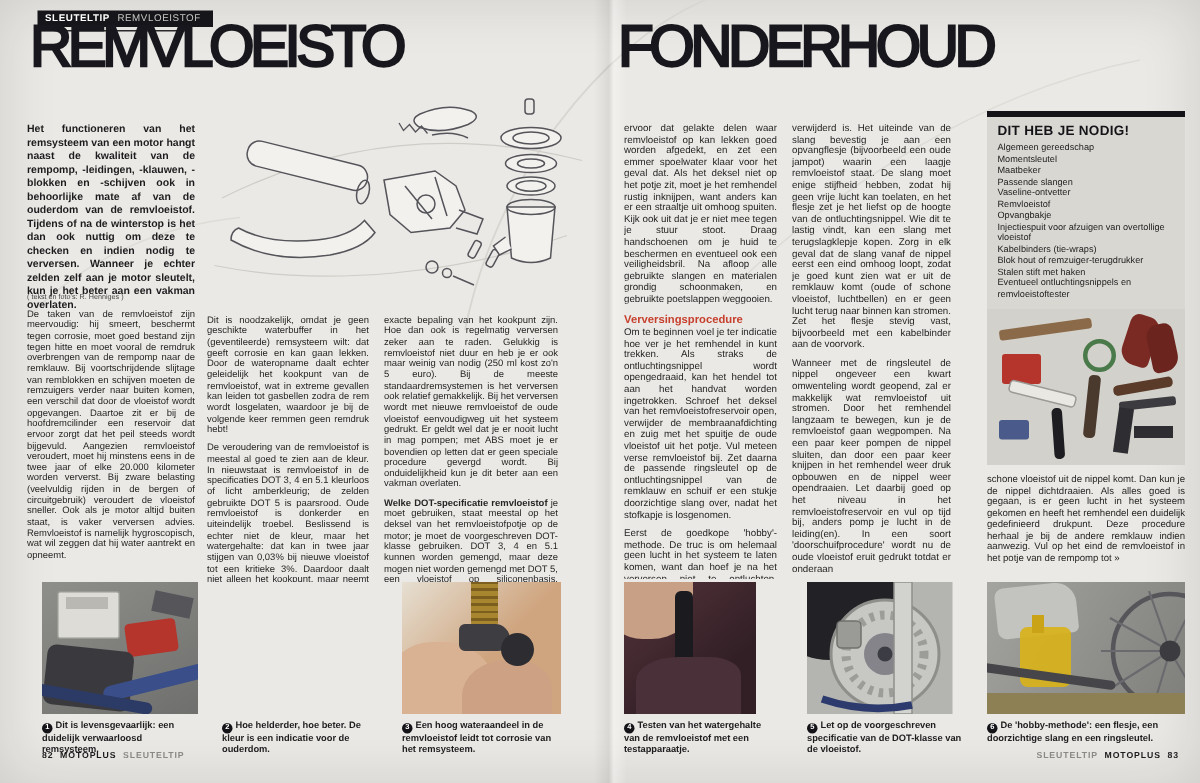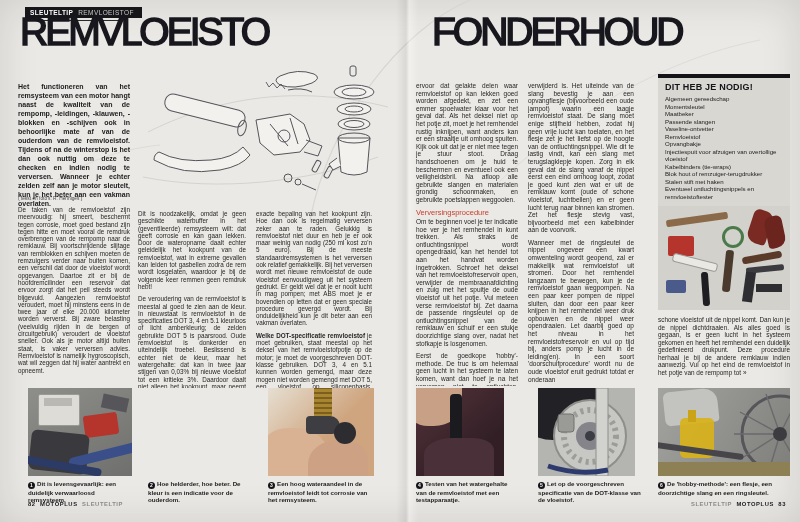--- a/index.html
+++ b/index.html
@@ -12,37 +12,37 @@
   #gutter{left:396px;top:0;width:22px;height:522px;
           background:linear-gradient(90deg,rgba(0,0,0,0),rgba(0,0,0,.07) 45%,rgba(255,255,255,.35) 60%,rgba(0,0,0,0));}
   
   #tag{left:25px;top:7px;background:#15151a;color:#fff;display:flex;gap:5px;align-items:center;
        padding:2px 8px 2px 5px;font-size:6.5px;font-weight:bold;letter-spacing:.4px;}
   #tag .sub{color:#c9c8c4;font-weight:normal;}
   #tag-line{left:25px;top:20px;width:103px;height:1px;background:#2a2a2a;}
   .headline{top:12px;font-size:39px;font-weight:normal;color:#17171d;letter-spacing:-3px;
             -webkit-text-stroke:1.6px #17171d;white-space:nowrap;line-height:1;}
   #headline-left{left:20px;}
-  #headline-right{left:432px;text-align:right;}
+  #headline-right{left:412px;text-align:right;}
   
   #intro{left:18px;top:82px;width:112px;font-size:7px;line-height:9px;font-weight:bold;
          color:#1c1c1e;text-align:justify;}
   #intro-credit{left:18px;top:196px;width:112px;font-size:4.8px;color:#444;}
   
   #diagram{left:138px;top:62px;width:262px;height:144px;}
   
   .col{font-size:6.3px;line-height:7.3px;color:#262626;text-align:justify;overflow:hidden;}
   .col p{margin:0 0 5px 0;}
   #colL1{left:18px;top:206px;width:112px;height:182px;}
   #colL2{left:138px;top:210px;width:108px;height:178px;}
   #colL3{left:256px;top:210px;width:116px;height:178px;}
   #colR1{left:416px;top:82px;width:102px;height:304px;font-size:6.5px;line-height:7.6px;}
   #colR2{left:528px;top:82px;width:106px;height:304px;font-size:6.5px;line-height:7.6px;}
   .lead{font-weight:bold;}
-  .redhead{color:#c7402e;font-weight:normal;font-size:7.5px;margin:3px 0 2px 0;}
+  .redhead{color:#c7402e;font-weight:bold;font-size:7.5px;margin:3px 0 2px 0;}
   
   #needbox{left:658px;top:74px;width:132px;background:#d9d7d2;border-top:4px solid #141418;
            padding:0 0 6px 0;box-sizing:border-box;}
   #needbox h3{margin:4px 7px 3px 7px;font-size:9px;letter-spacing:.2px;color:#141418;}
   #needbox ul{margin:0 7px;padding:0;list-style:none;font-size:6.1px;line-height:7.5px;color:#222;}
   #needbox li{padding-left:0;}
   #tools-photo{left:658px;top:206px;width:132px;height:104px;}
   #sidebar-text{left:658px;top:316px;width:132px;height:70px;font-size:6.4px;line-height:7.5px;}
   
   .photo{top:388px;height:88px;overflow:hidden;position:absolute;background:#888;}

